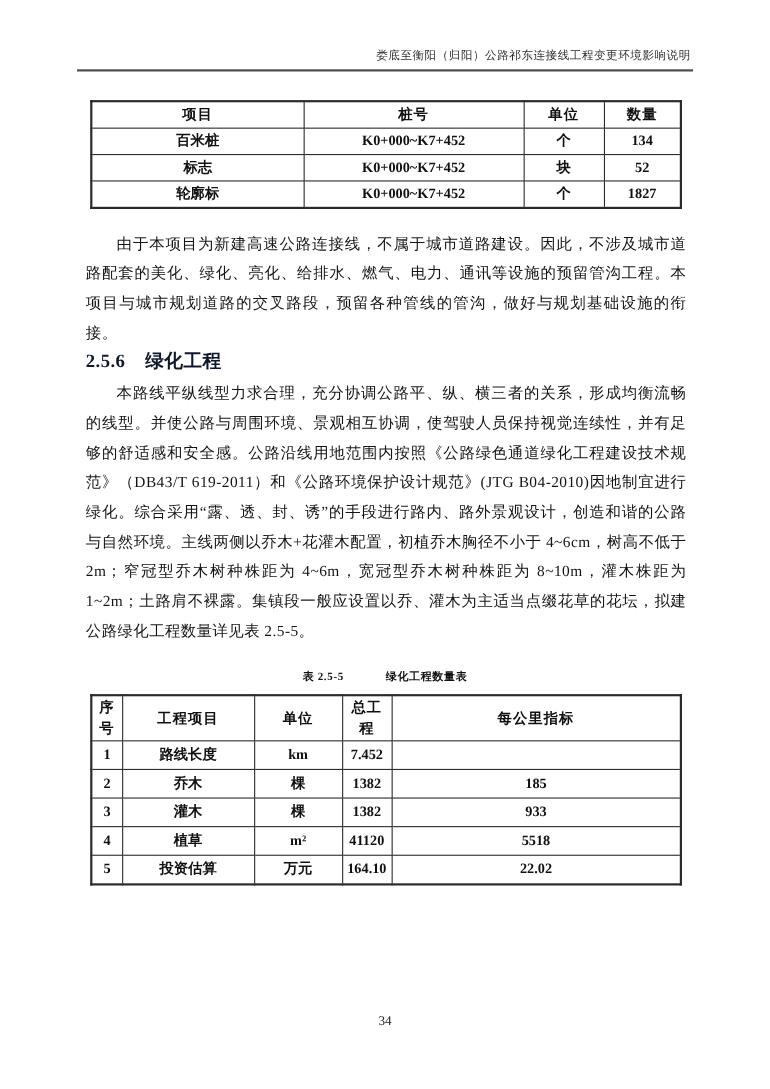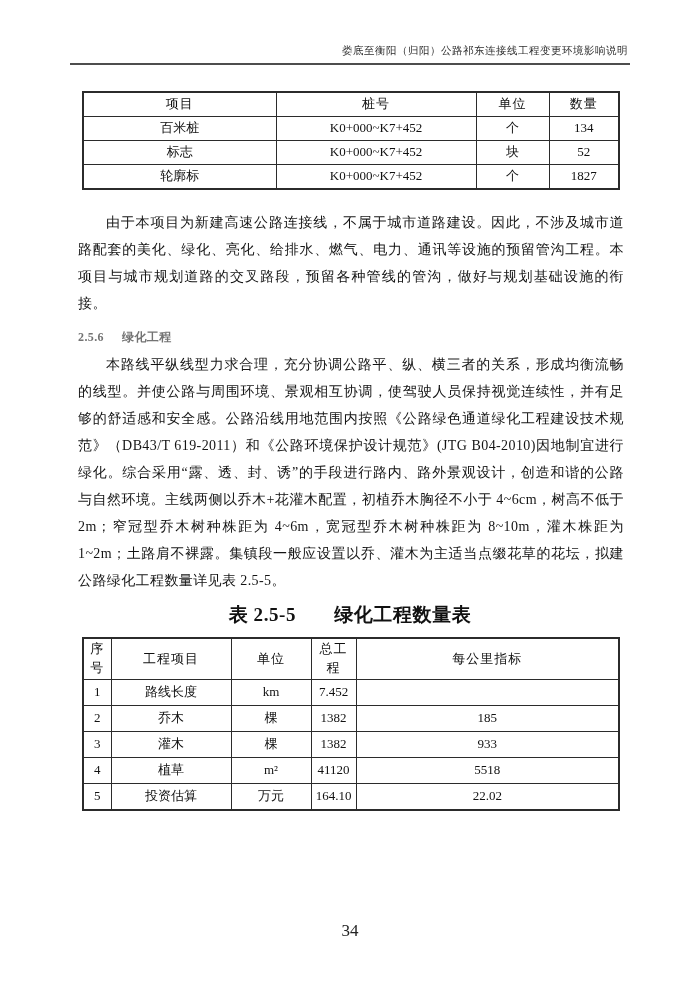--- a/index.html
+++ b/index.html
@@ -33,21 +33,21 @@
     margin-left:82px;
     font-size:13px;
     color:#111;
     border:2px solid #2b2b2b;
   }
   table.doc-table th,
   table.doc-table td{
     border:1px solid #2b2b2b;
     text-align:center;
     vertical-align:middle;
-    font-weight:normal;
+    font-weight:bold;
     padding:0 1px;
     line-height:1.45;
   }
   table.doc-table th{
     letter-spacing:1px;
     word-break:break-all;
     padding:0 4px;
   }
   table.t1{margin-top:26px;}
   .t1 th,.t1 td{height:23px;}
@@ -59,43 +59,43 @@
     margin:19px 76px 0 78px;
     font-size:14px;
     line-height:27px;
     letter-spacing:0.4px;
     text-align:justify;
     text-indent:2em;
     color:#141414;
   }
   .para.p2{margin-top:5px;}
   .section-heading{
-    margin:12px 76px 0 78px;
-    font-size:12px;
+    margin:0 76px 0 78px;
+    font-size:17px;
     font-weight:bold;
     letter-spacing:0.4px;
-    color:#737373;
+    color:#0f172a;
   }
   .section-heading .sec-num{margin-right:18px;}
   .table-caption{
-    margin-top:8px;
+    margin-top:20px;
     text-align:center;
-    font-size:19px;
+    font-size:10px;
     font-weight:bold;
     letter-spacing:0.6px;
     color:#111;
   }
   .table-caption .cap-label{margin-right:38px;}
   
   .footer{
     position:absolute;
     left:0;right:0;
     top:921px;
     text-align:center;
-    font-size:17px;
+    font-size:12px;
     color:#222;
   }
 </style>
 </head>
 <body>
 
 <div class="page">
 
   <div class="header">
     <div class="header-title">娄底至衡阳（归阳）公路祁东连接线工程变更环境影响说明</div>

